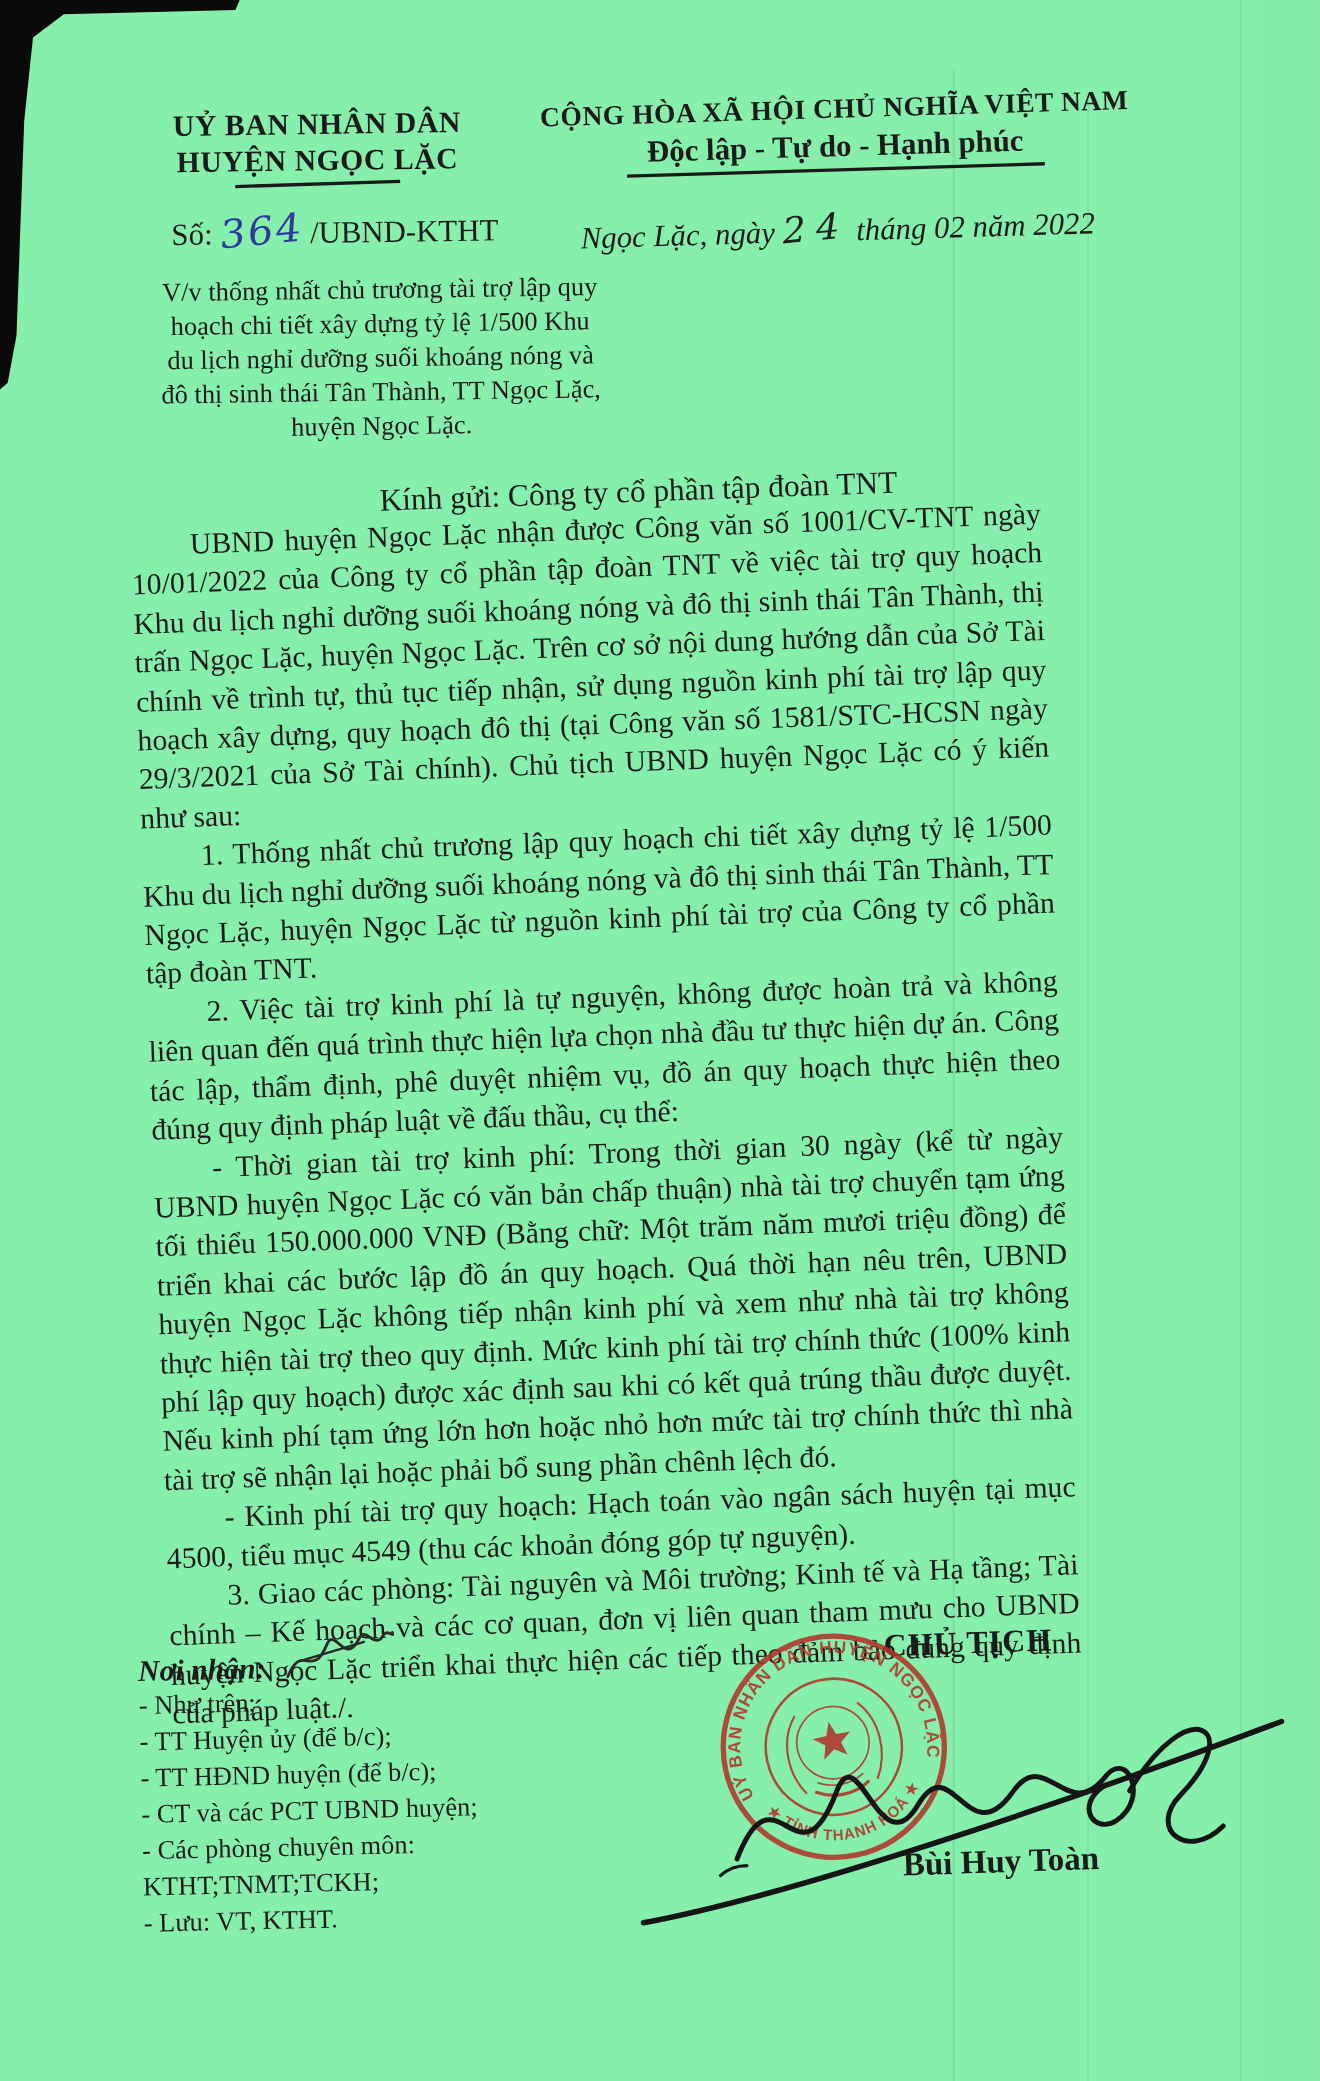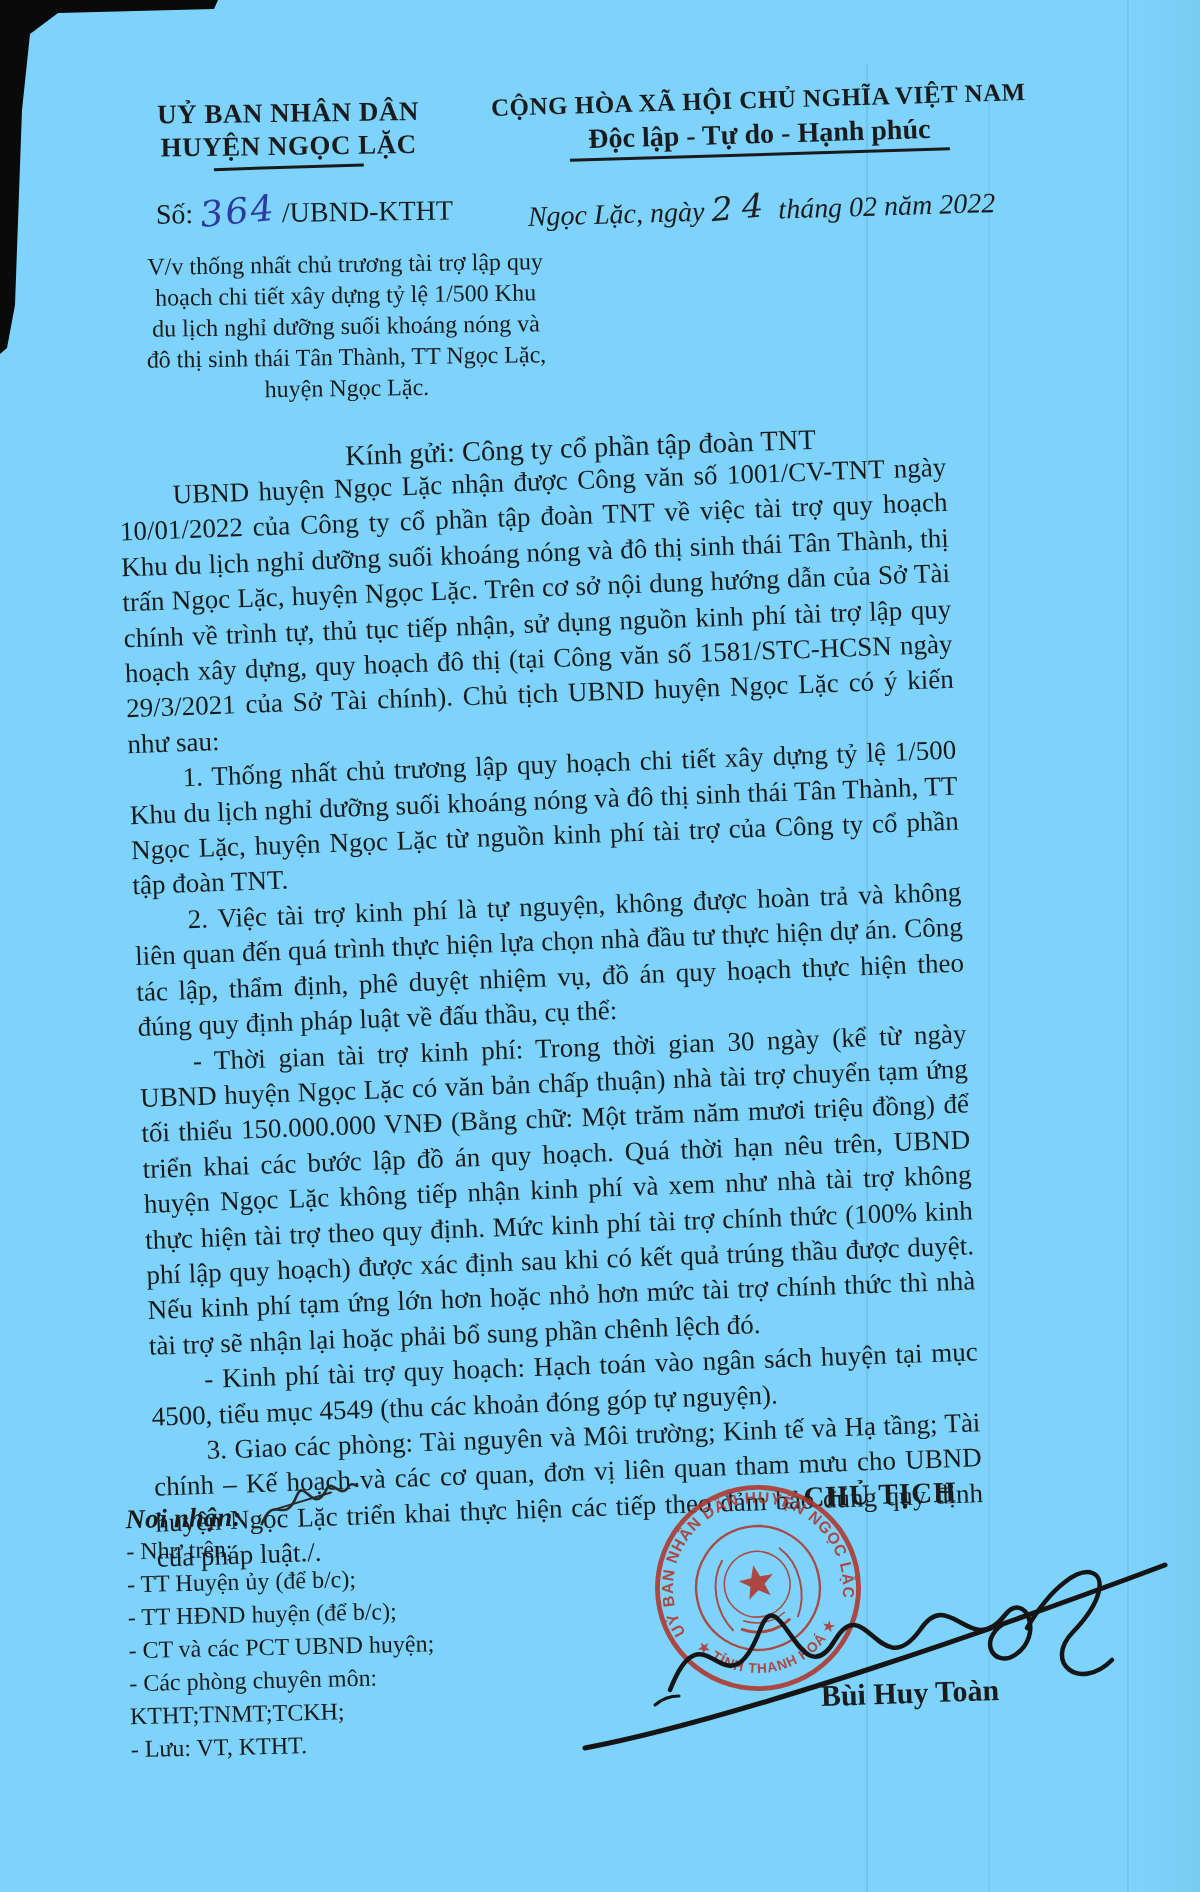--- a/index.html
+++ b/index.html
@@ -1,20 +1,20 @@
 <!DOCTYPE html>
 <html><head>
 <meta charset="utf-8">
 <style>
   html,body{margin:0;padding:0;background:#e9e9e9;}
   .page{
     position:relative;
     width:1200px;height:1892px;
     margin:0 auto;
-    background:#7dd3fc;
+    background:#86efac;
     overflow:hidden;
     font-family:"Liberation Serif", serif;
     color:#1b1b1b;
   }
   
   .corner-artifact{position:absolute;left:0;top:0;}
   .streak{position:absolute;pointer-events:none;}
   .s1{left:866px;top:64px;width:2px;height:1828px;background:rgba(0,0,0,0.07);}
   .s2{left:988px;top:84px;width:2px;height:1808px;background:rgba(0,0,0,0.05);}
   .s3{left:1127px;top:0;width:2px;height:1892px;background:rgba(0,0,0,0.05);}

